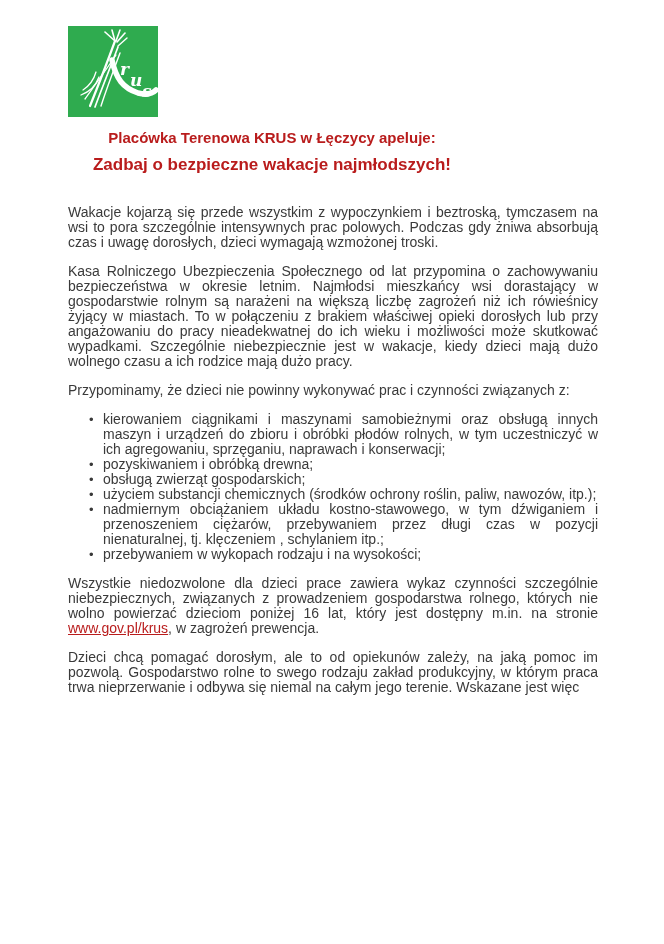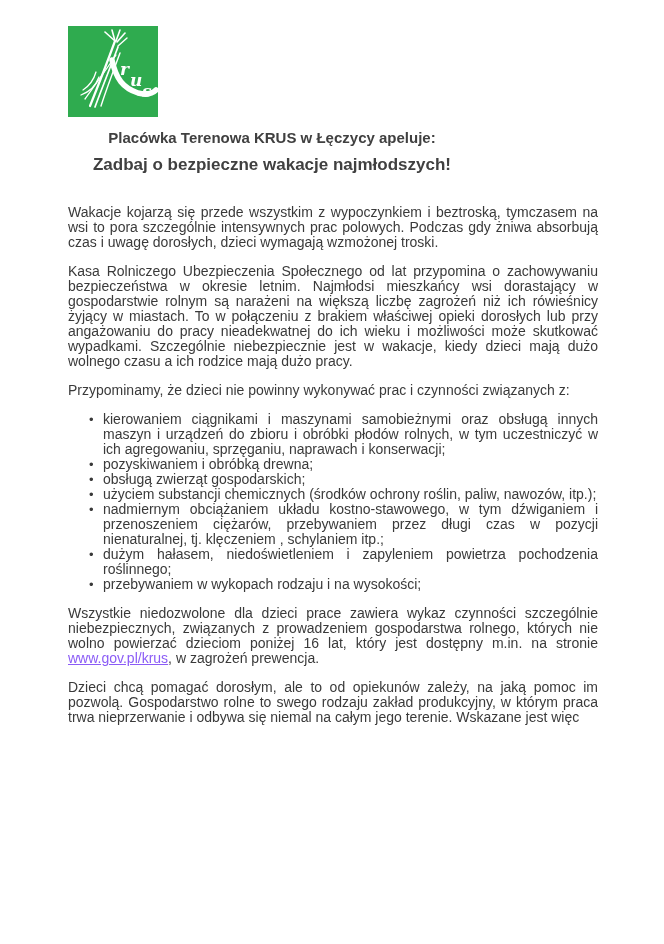--- a/index.html
+++ b/index.html
@@ -17,21 +17,21 @@
     top: 26px;
     width: 90px;
     height: 91px;
   }
   .header {
     position: absolute;
     top: 129px;
     left: 0;
     width: 544px;
     text-align: center;
-    color: #404040;
+    color: #b91c1c;
   }
   .header-line1 {
     font-size: 15px;
     font-weight: bold;
     line-height: 17px;
     margin-bottom: 7px;
   }
   .header-line2 {
     font-size: 17px;
     font-weight: bold;
@@ -60,21 +60,21 @@
   }
   ul.forbidden li::before {
     content: "\2022";
     position: absolute;
     left: 21px;
     top: 0;
     font-size: 13px;
     color: #3a3a3a;
   }
   a.gov-link {
-    color: #8b5cf6;
+    color: #b91c1c;
     text-decoration: underline;
     cursor: pointer;
   }
 </style>
 </head>
 <body>
 
 <div class="page">
 
   <div class="logo">
@@ -115,21 +115,20 @@
     <p>Kasa Rolniczego Ubezpieczenia Społecznego od lat przypomina o zachowywaniu bezpieczeństwa w okresie letnim. Najmłodsi mieszkańcy wsi dorastający w gospodarstwie rolnym są narażeni na większą liczbę zagrożeń niż ich rówieśnicy żyjący w miastach. To w połączeniu z brakiem właściwej opieki dorosłych lub przy angażowaniu do pracy nieadekwatnej do ich wieku i możliwości może skutkować wypadkami. Szczególnie niebezpiecznie jest w wakacje, kiedy dzieci mają dużo wolnego czasu a ich rodzice mają dużo pracy.</p>
 
     <p>Przypominamy, że dzieci nie powinny wykonywać prac i czynności związanych z:</p>
 
     <ul class="forbidden">
       <li>kierowaniem ciągnikami i maszynami samobieżnymi oraz obsługą innych maszyn i urządzeń do zbioru i obróbki płodów rolnych, w tym uczestniczyć w ich agregowaniu, sprzęganiu, naprawach i konserwacji;</li>
       <li>pozyskiwaniem i obróbką drewna;</li>
       <li>obsługą zwierząt gospodarskich;</li>
       <li>użyciem substancji chemicznych (środków ochrony roślin, paliw, nawozów, itp.);</li>
       <li>nadmiernym obciążaniem układu kostno-stawowego, w tym dźwiganiem i przenoszeniem ciężarów, przebywaniem przez długi czas w pozycji nienaturalnej, tj. klęczeniem , schylaniem itp.;</li>
-      <li>dużym hałasem, niedoświetleniem i zapyleniem powietrza pochodzenia roślinnego;</li>
       <li>przebywaniem w wykopach rodzaju i na wysokości;</li>
     </ul>
 
     <p><span>Wszystkie niedozwolone dla dzieci prace zawiera wykaz czynności szczególnie niebezpiecznych, związanych z prowadzeniem gospodarstwa rolnego, których nie wolno powierzać dzieciom poniżej 16 lat, który jest dostępny m.in. na stronie </span><a class="gov-link" href="#">www.gov.pl/krus</a><span>, w zagrożeń prewencja.</span></p>
 
     <p>Dzieci chcą pomagać dorosłym, ale to od opiekunów zależy, na jaką pomoc im pozwolą. Gospodarstwo rolne to swego rodzaju zakład produkcyjny, w którym praca trwa nieprzerwanie i odbywa się niemal na całym jego terenie. Wskazane jest więc</p>
   </div>
 
 </div>
 

